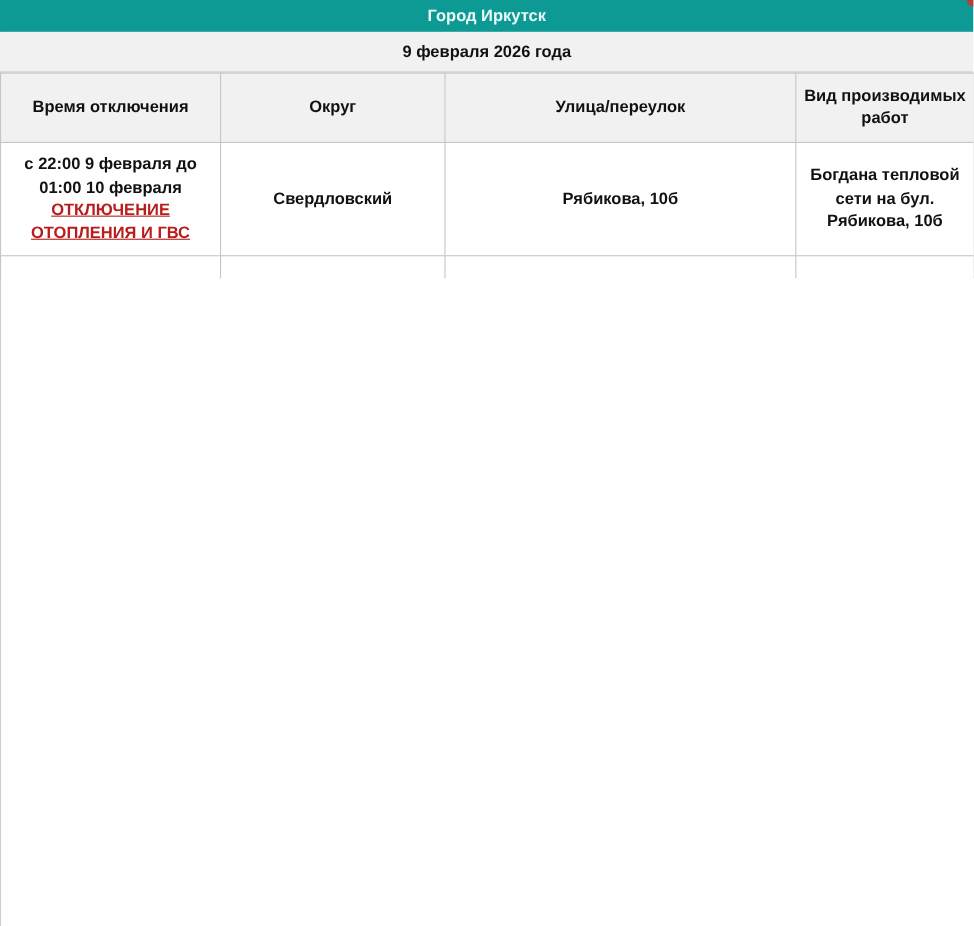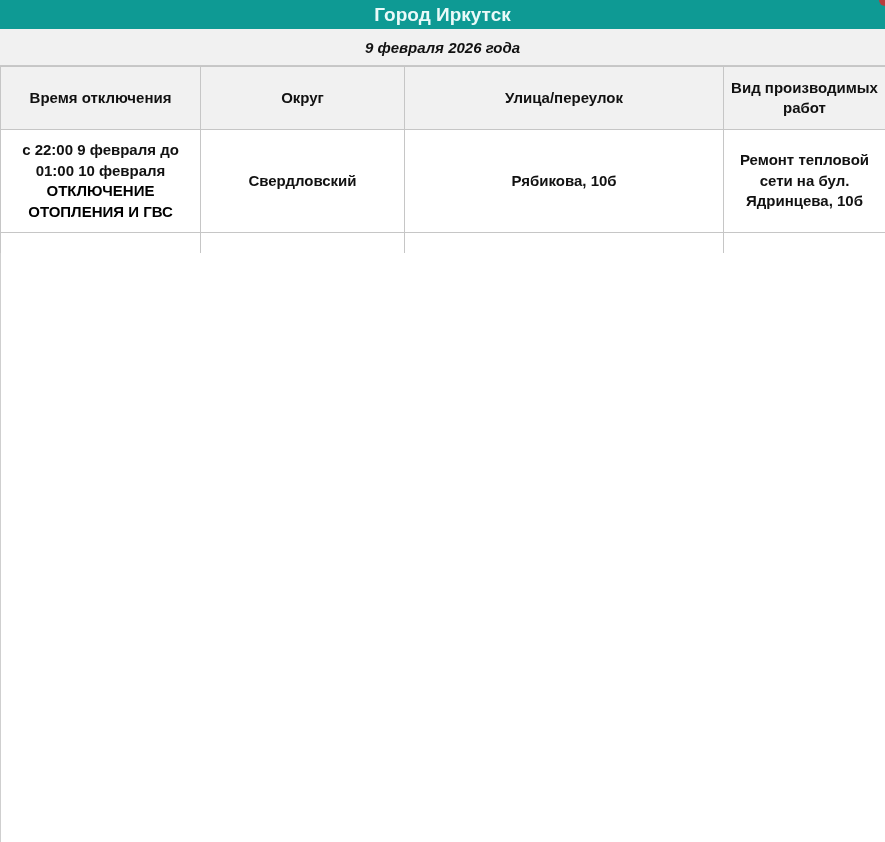--- a/index.html
+++ b/index.html
@@ -6,45 +6,45 @@
   body {
     width: 885px; height: 842px; background: #ffffff; overflow: hidden;
     font-family: "Liberation Sans", sans-serif; position: relative;
   }
   .frame {
     position: absolute; left: 0; top: 0; width: 885px; height: 842px;
     border-left: 1px solid #cfcfcf; box-sizing: border-box;
   }
   .title-bar {
     position: absolute; left: 0; top: 0; width: 885px; height: 29px;
-    background: #0e9a94; color: #eafaf9; font-weight: bold; font-size: 19px;
+    background: #0e9a94; color: #eafaf9; font-weight: bold; font-size: 15px;
     display: flex; align-items: center; justify-content: center;
   }
   .corner-mark {
     position: absolute; right: 0; top: 0; width: 6px; height: 6px;
     background: #b83c3c; border-bottom-left-radius: 6px;
   }
   .date-bar {
     position: absolute; left: 0; top: 29px; width: 885px; height: 37px;
     background: #f1f1f1; color: #111; font-weight: bold; font-size: 15px;
     display: flex; align-items: center; justify-content: center;
-    border-bottom: 1px solid #c8c8c8; box-sizing: border-box; font-style: italic;
+    border-bottom: 1px solid #c8c8c8; box-sizing: border-box;
   }
   table {
     position: absolute; left: 0; top: 66px; border-collapse: collapse;
     table-layout: fixed; width: 885px;
   }
   td, th {
     border: 1px solid #c6c6c6; padding: 0 4px; font-size: 15px; font-weight: bold;
     color: #111; line-height: 20.5px; vertical-align: middle;
   }
   th { background: #f1f1f1; height: 62px; text-align: center; }
   td { background: #ffffff; text-align: center; }
   td.street { text-align: center; }
-  .red { color: #000000; display: block; }
+  .red { color: #b91c1c; display: block; text-decoration: underline; }
   .blk { display: block; }
   tr.r1 td { height: 102px; }
   tr.r2 td { height: 119px; }
   tr.r3 td { height: 108px; }
   tr.tail td { height: 20px; border-bottom: none; }
 </style>
 </head>
 <body>
 
 <div class="frame"></div>
@@ -75,21 +75,21 @@
   </thead>
   <tbody>
     <tr class="r1">
       <td>
         <span class="blk">с 22:00 9 февраля до</span>
         <span class="blk">01:00 10 февраля</span>
         <span class="red">ОТКЛЮЧЕНИЕ ОТОПЛЕНИЯ И ГВС</span>
       </td>
       <td>Свердловский</td>
       <td class="street">Рябикова, 10б</td>
-      <td>Ремонт тепловой сети на бул. Ядринцева, 10б</td>
+      <td>Богдана тепловой сети на бул. Рябикова, 10б</td>
     </tr>
     <tr class="tail">
       <td></td>
       <td></td>
       <td></td>
       <td></td>
     </tr>
   </tbody>
 </table>
 

